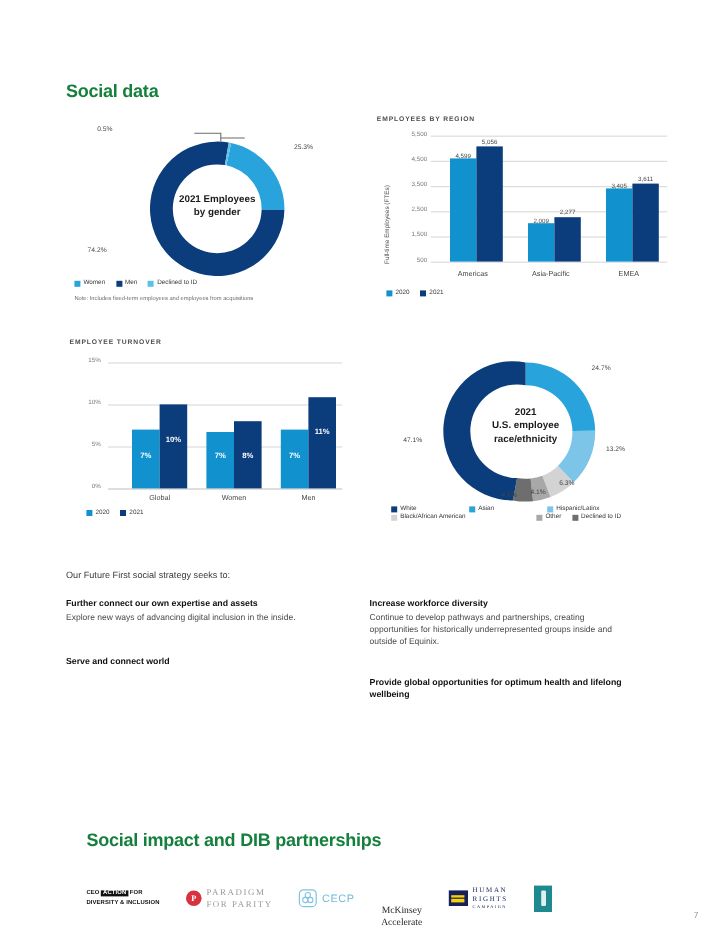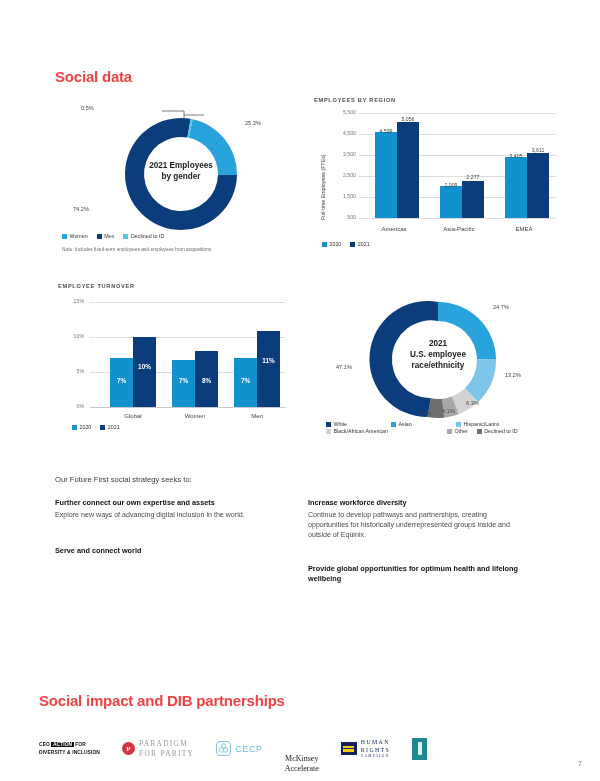--- a/index.html
+++ b/index.html
@@ -8,21 +8,21 @@
     font-family:"Liberation Sans", sans-serif;
     background:#ffffff;
     color:#231f20;
     position:relative;
     overflow:hidden;
   }
   .page { position:absolute; inset:0; }
 
   
   .h1 {
-    font-size:15px; font-weight:bold; letter-spacing:-0.2px; color:#ef4444;
+    font-size:15px; font-weight:bold; letter-spacing:-0.2px; color:#15803d;
   }
   .chart-title {
     font-size:5.6px; font-weight:bold; letter-spacing:0.75px; color:#4d4d4d;
     text-transform:uppercase;
   }
 
   
   #donut-gender { position:absolute; left:52px; top:96px; width:258px; height:160px; }
   .donut-wrap { position:relative; width:100%; height:100%; }
   .donut-center {
@@ -57,21 +57,21 @@
   
   #looking-forward { position:absolute; left:55px; top:468px; width:490px; }
   .lf-sub { font-size:7.6px; color:#3a3a3a; margin-top:7px; }
   .cols { display:flex; gap:38px; margin-top:14px; }
   .col { width:215px; }
   .blk-h { font-size:7.3px; font-weight:bold; color:#111; line-height:1.32; }
   .blk-p { font-size:7.1px; color:#4a4a4a; line-height:1.44; margin-top:2px; }
   .blk { margin-bottom:16px; }
 
   
-  #partners { position:absolute; left:39px; top:692px; width:500px; }
+  #partners { position:absolute; left:72px; top:692px; width:500px; }
   .partner-row { display:flex; align-items:center; gap:22px; margin-top:14px; }
   .logo { display:flex; align-items:center; }
 
   
   .ceo { font-size:4.9px; font-weight:bold; line-height:1.5; color:#111; letter-spacing:0.1px; }
   .ceo .inv { background:#111; color:#fff; padding:0 1.5px; }
   
   .pfp-mark { width:13px; height:13px; border-radius:50%; background:#d6333f; margin-right:4px;
               color:#fff; font-size:7px; font-weight:bold; display:flex; align-items:center; justify-content:center;
               font-family:"Liberation Serif", serif; }
@@ -307,21 +307,21 @@
     </span>
   </div>
 
   <div id="looking-forward">
     <div class="lf-sub">Our Future First social strategy seeks to:</div>
 
     <div class="cols">
       <div class="col">
         <div class="blk">
           <div class="blk-h">Further connect our own expertise and assets</div>
-          <div class="blk-p">Explore new ways of advancing digital inclusion in the world.</div>
+          <div class="blk-p">Explore new ways of advancing digital inclusion in the inside.</div>
         </div>
         <div class="blk" style="margin-top:26px;">
           <div class="blk-h">Serve and connect world</div>
         </div>
       </div>
 
       <div class="col">
         <div class="blk">
           <div class="blk-h">Increase workforce diversity</div>
           <div class="blk-p">Continue to develop pathways and partnerships, creating opportunities for historically underrepresented groups inside and outside of Equinix.</div>

